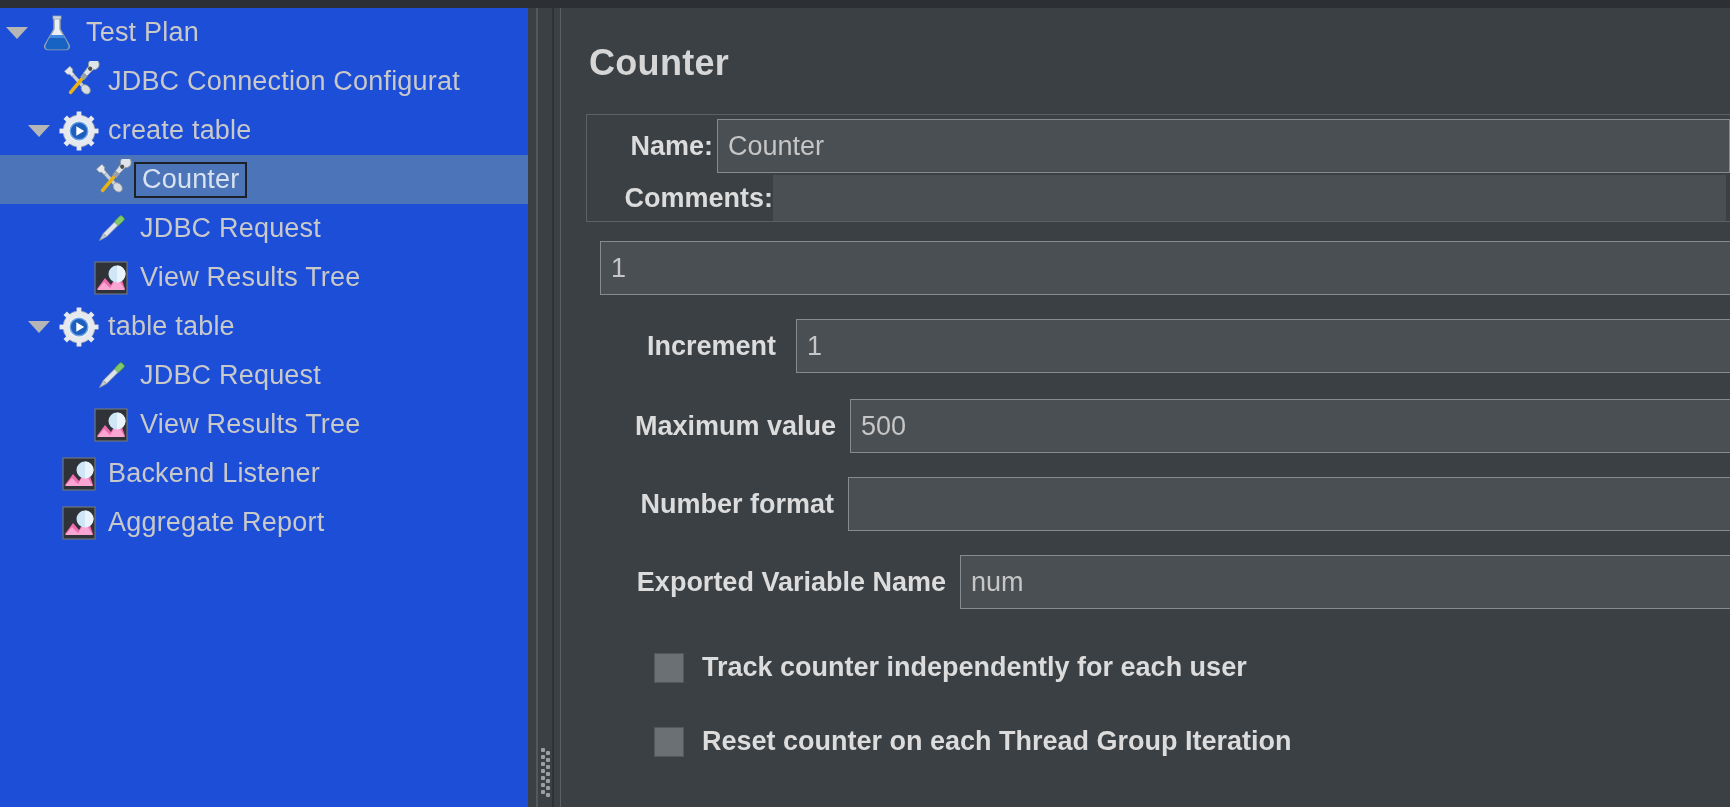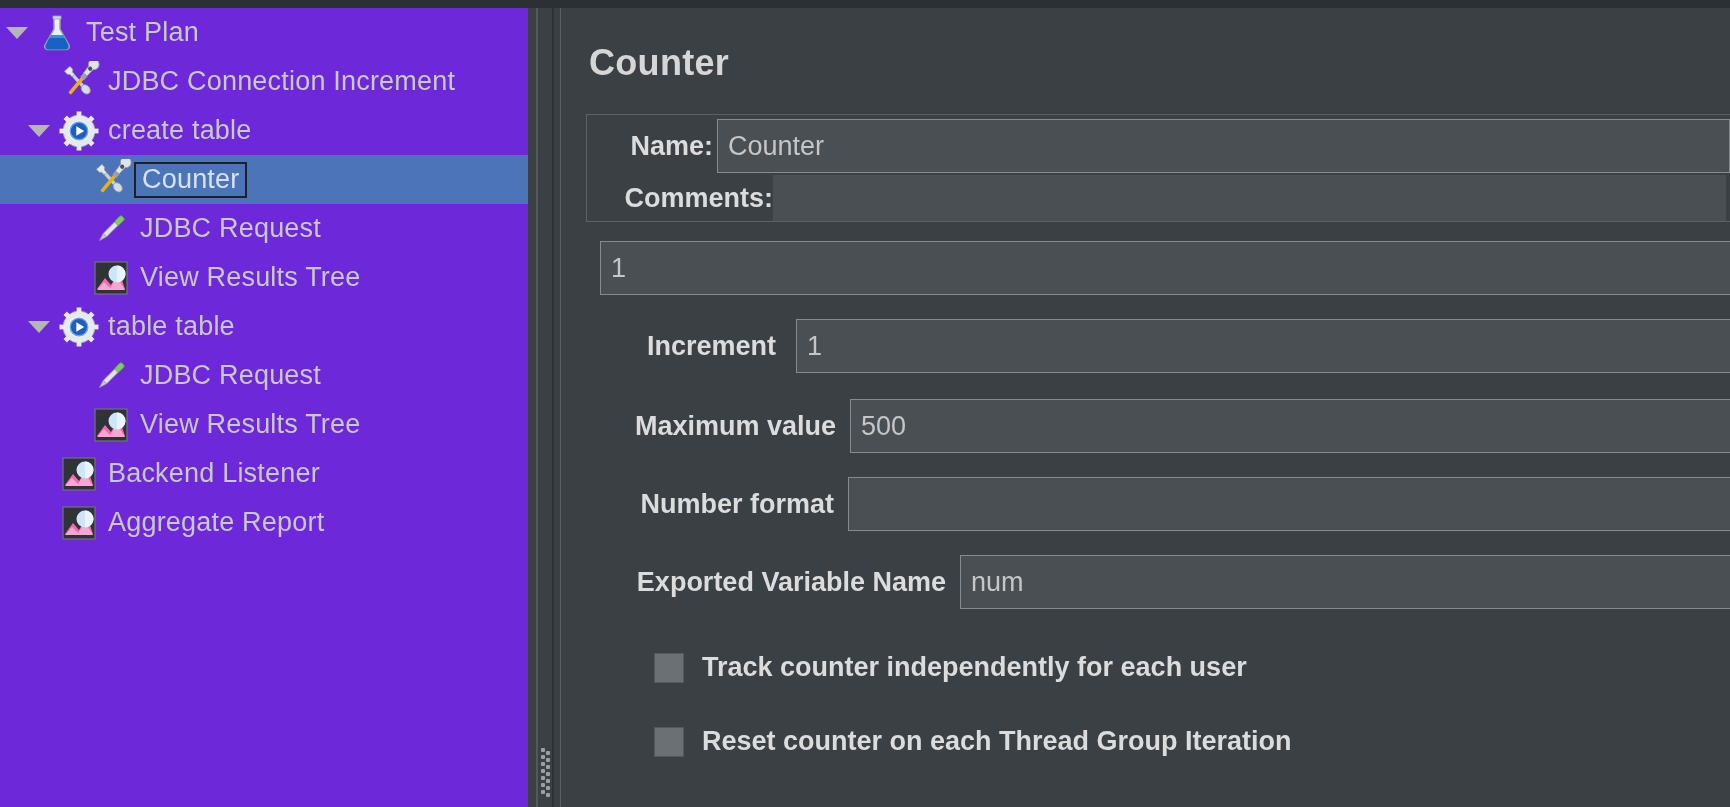--- a/index.html
+++ b/index.html
@@ -11,21 +11,21 @@
   }
   #app { position: relative; width: 1730px; height: 807px; background: #3b4044; }
 
   
   .topstrip { position:absolute; left:0; top:0; width:1730px; height:8px; background:#2c3034; }
 
   
   .tree-panel {
     position: absolute; left: 0; top: 8px;
     width: 528px; height: 799px;
-    background: #6d28d9;
+    background: #1d4ed8;
     overflow: hidden;
   }
   .tree-row {
     position: relative;
     height: 49px;
     display: flex;
     align-items: center;
     white-space: nowrap;
   }
   .tree-row.selected { background: #4c74b9; }
@@ -173,21 +173,21 @@
               <ellipse cx="21.1" cy="31" rx="4" ry="5.2" fill="#d6dbdf" stroke="#8d949a" stroke-width="0.8"></ellipse>
             </g>
             <g transform="rotate(40 21 21)">
               <rect x="19.4" y="14" width="3.6" height="22" rx="1.4" fill="#e8b114"></rect>
               <rect x="18.6" y="11" width="5.2" height="5" fill="#9aa1a7"></rect>
               <path d="M18.2 2.6 a5.4 5.4 0 1 1 5.6 0 l-0.4 8.6 h-4.8 z" fill="#dfe4e8" stroke="#8d949a" stroke-width="0.8"></path>
               <circle cx="21" cy="3.6" r="2.1" fill="#4a4f53"></circle>
             </g>
           </svg>
         </div>
-        <div class="t-label">JDBC Connection Increment</div>
+        <div class="t-label">JDBC Connection Configurat</div>
       </div>
       <div class="tree-row">
         <div style="width: 22px; flex: 0 0 auto;"></div>
         <div class="toggle">
           <div class="arrow"></div>
         </div>
         <div class="t-icon">
           <svg class="ic" width="40" height="40" viewBox="0 0 40 40">
             <g fill="#e6eaee" stroke="#9aa1a7" stroke-width="0.8">
               <circle cx="20" cy="20" r="16"></circle>

